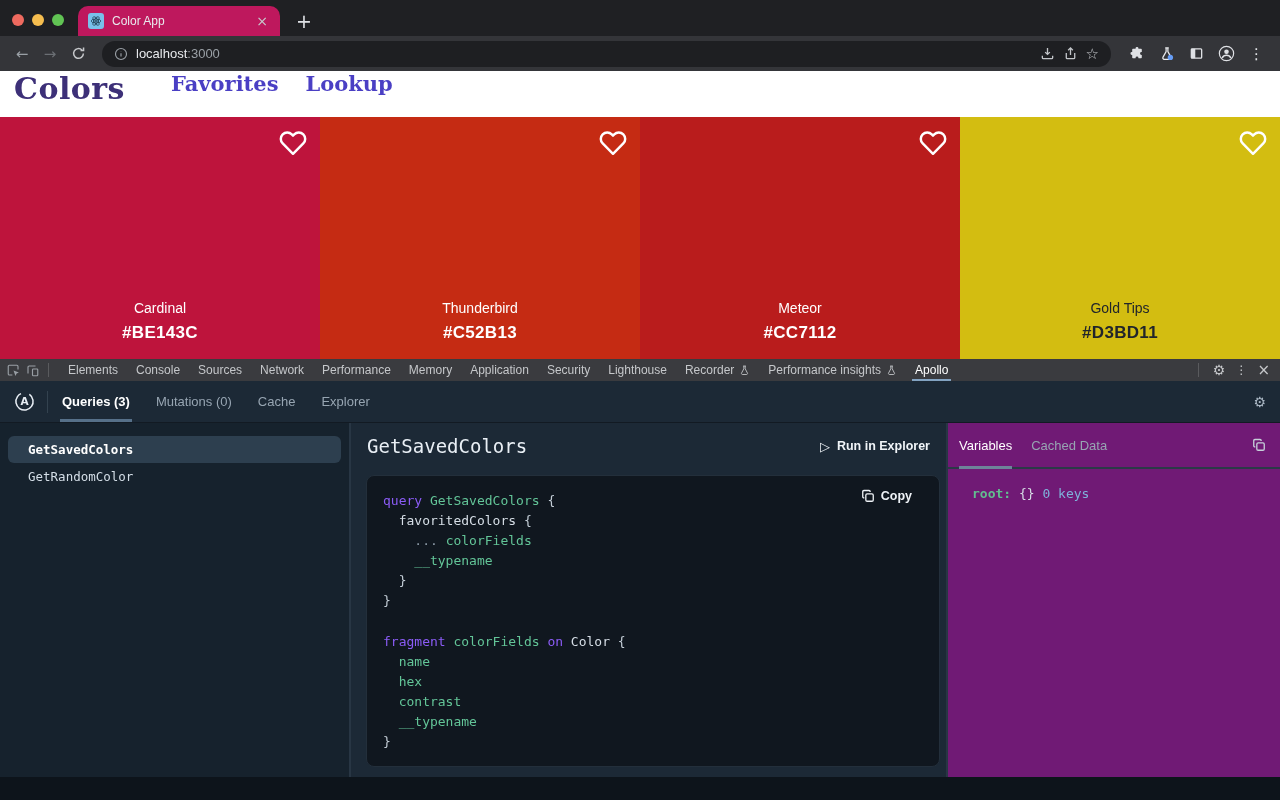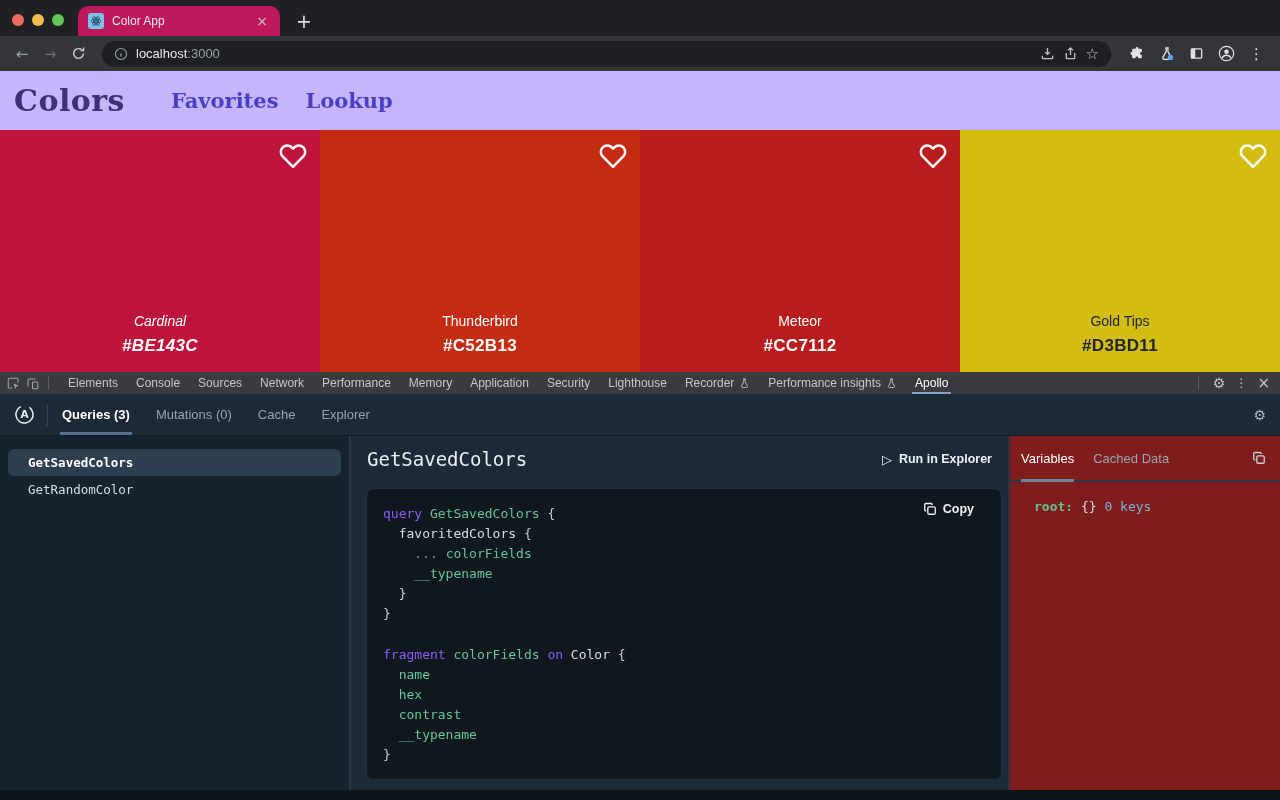--- a/index.html
+++ b/index.html
@@ -29,21 +29,21 @@
   .urlinfo { color:#9aa0a6; font-size:13px; }
   .urltext { font-size:13px; color:#e8eaed; }
   .urltext .port { color:#9aa0a6;text-align:center; }
   .abar-spacer { flex:1; }
   .abar-icon { color:#c2c5c9; display:flex; align-items:center; }
   .star { color:#c2c5c9; font-size:15px; }
   .chrome-actions { display:flex; align-items:center; gap:14px; padding:0 6px; color:#dfe1e5; }
   .kebab { font-size:15px; color:#dfe1e5; }
 
   
-  .appnav { height:59px; background:#c4b5fd; display:flex; align-items:center; padding:0 14px; }
+  .appnav { height:46px; background:#ffffff; display:flex; padding:0 14px; }
   .applogo { font-family:"DejaVu Serif", serif; font-weight:bold; font-size:30px; color:#3d3078; letter-spacing:.5px; }
   .nav-links { display:flex; gap:27px; margin-left:46px; }
   .nav-link { font-family:"DejaVu Serif", serif; font-weight:bold; font-size:21px; color:#4a3fc4; }
 
   .swatches { height:242px; display:flex; }
   .swatch { width:320px; height:242px; position:relative; display:flex; flex-direction:column;
             justify-content:flex-end; align-items:center; padding-bottom:16px; gap:7px; }
   .heart { position:absolute; top:12px; right:13px; }
   .swatch-name { font-size:14px; }
   .swatch-hex { font-size:17px; font-weight:bold; letter-spacing:.3px; }
@@ -87,21 +87,21 @@
   .copy-btn { position:absolute; top:13px; right:27px; display:flex; align-items:center; gap:6px;
               color:#eef2f6; font-size:12.5px; font-weight:bold; }
   .codeblock { font-family:"DejaVu Sans Mono", monospace; font-size:13px; line-height:20.1px; }
   .code-line { white-space:pre; }
   .tok-kw { color:#8b5cf6; }
   .tok-fn { color:#63c598; }
   .tok-pl { color:#d6dee6; }
   .tok-pn { color:#c3cdd6; }
   .tok-dim { color:#8d9aa7; }
 
-  .ap-right { width:272px; background:#7f1d1d; border-left:2px solid #283644; flex:none; }
+  .ap-right { width:334px; background:#701a75; border-left:2px solid #283644; flex:none; }
   .right-tabs { height:46px; display:flex; align-items:center; padding:0 14px 0 11px; gap:19px;
                 border-bottom:2px solid #2b3947; position:relative; }
   .r-tab { font-size:13px; color:#97a5b2; height:100%; display:flex; align-items:center; position:relative; }
   .r-tab.active { color:#ffffff; }
   .r-tab.active::after { content:""; position:absolute; left:0; right:0; bottom:-2px; height:3px; background:#6d8499; }
   .r-tabs-spacer { flex:1; }
   .r-copy { color:#c6d0da; display:flex; align-items:center; }
   .vars-row { padding:17px 0 0 24px; font-family:"DejaVu Sans Mono", monospace; font-size:13px; }
   .vk { color:#62bd8f; font-weight:bold; }
   .vv { color:#d7dfe7; }
@@ -199,21 +199,21 @@
 
   <div class="appnav">
     <span class="applogo">Colors</span>
     <div class="nav-links" id="nav-links">
         <span class="nav-link">Favorites</span>
         <span class="nav-link">Lookup</span>
       </div>
   </div>
 
   <div class="swatches" id="swatches">
-      <div class="swatch" style="background: rgb(190, 20, 60); color: rgb(255, 255, 255); font-style: italic;">
+      <div class="swatch" style="background: rgb(190, 20, 60); color: rgb(255, 255, 255);">
         <span class="heart">
           <svg viewBox="0 0 24 24" width="28" height="28" fill="none" stroke="#ffffff" stroke-width="2.1" stroke-linecap="round" stroke-linejoin="round">
             <path d="M20.84 4.61a5.5 5.5 0 0 0-7.78 0L12 5.67l-1.06-1.06a5.5 5.5 0 0 0-7.78 7.78l1.06 1.06L12 21.23l7.78-7.78 1.06-1.06a5.5 5.5 0 0 0 0-7.78z"></path>
           </svg>
         </span>
         <div class="swatch-name">Cardinal</div>
         <div class="swatch-hex">#BE143C</div>
       </div>
       <div class="swatch" style="background: rgb(197, 43, 19); color: rgb(255, 255, 255);">
         <span class="heart">

